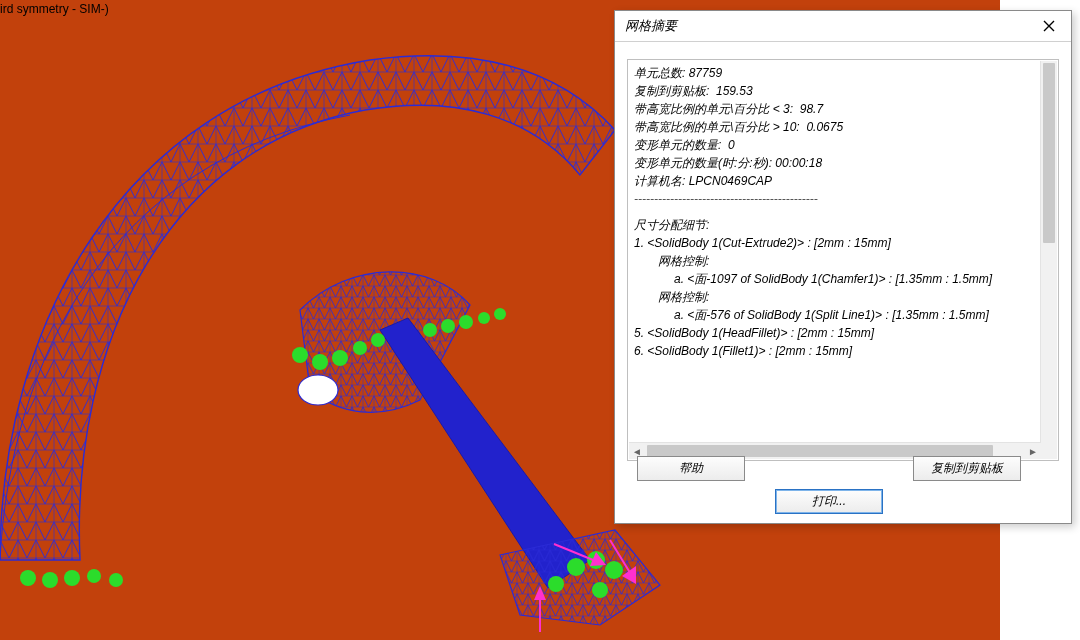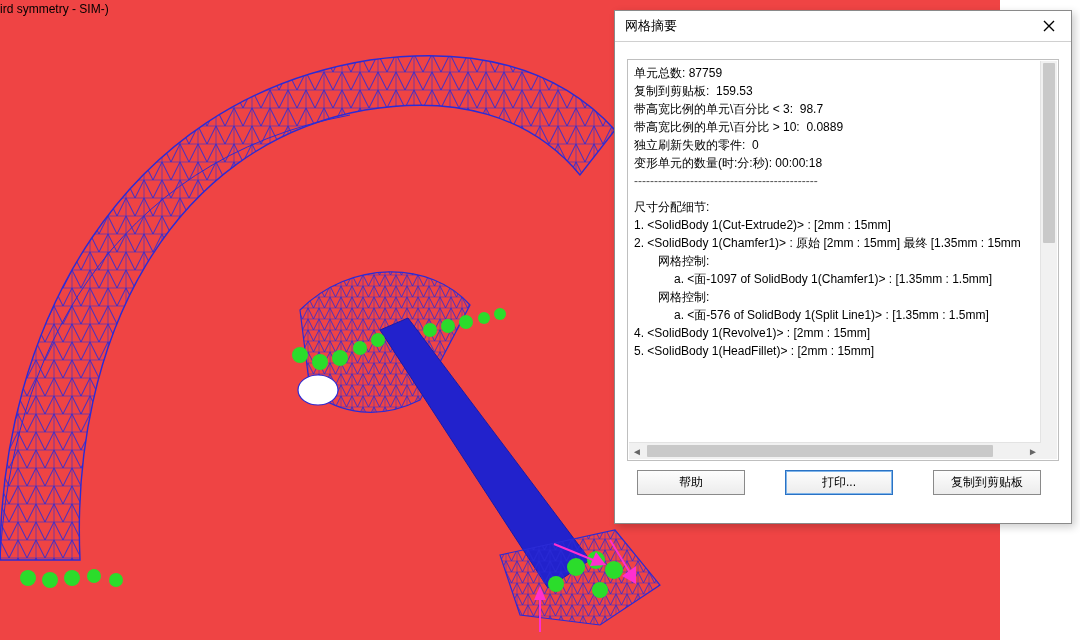--- a/index.html
+++ b/index.html
@@ -1,27 +1,27 @@
 <!DOCTYPE html>
 <html><head>
 <meta charset="utf-8">
 <style>
   html,body{margin:0;padding:0;width:1080px;height:640px;overflow:hidden;
     font-family:"Microsoft YaHei","Segoe UI",Arial,sans-serif;font-size:12px;
     background:#fff;color:#000;}
   
-  .viewport{position:absolute;left:0;top:0;width:1000px;height:640px;background:#ef4444;}
+  .viewport{position:absolute;left:0;top:0;width:1000px;height:640px;background:#c2410c;}
   .doc-title{position:absolute;left:0;top:2px;font-size:12px;color:#000;}
   .mesh-svg{position:absolute;left:0;top:0;width:1080px;height:640px;}
   .fixture{fill:#2bdc2b;}
   .arrow{stroke:#ff2fcf;stroke-width:2;fill:none;}
   .arrow-head{fill:#ff2fcf;}
   
   .dialog{position:absolute;left:614px;top:10px;width:456px;height:512px;
-    background:#fff;border:1px solid #8a8a8a;box-shadow:3px 3px 8px rgba(0,0,0,.2);}
+    background:#fff;border:1px solid #8a8a8a;box-shadow:3px 3px 8px rgba(0,0,0,.2);font-style:italic;}
   .titlebar{height:30px;line-height:30px;border-bottom:1px solid #d0d0d0;
     display:flex;align-items:center;background:#fff;}
   .titlebar .t{padding-left:10px;font-size:13px;}
   .titlebar .x{margin-left:auto;width:44px;height:30px;display:flex;
     align-items:center;justify-content:center;cursor:pointer;}
   .titlebar .x svg{width:12px;height:12px;}
   .content{position:absolute;left:12px;right:12px;top:48px;height:402px;
     border:1px solid #bfbfbf;background:#fff;box-sizing:border-box;}
   .content-inner{position:absolute;left:6px;right:18px;top:4px;bottom:18px;
     overflow:hidden;font-size:12px;line-height:18px;}
@@ -36,25 +36,25 @@
     background:#c9c9c9;border-radius:1px;}
   .htrack{position:absolute;left:1px;right:17px;bottom:1px;height:16px;
     background:#f1f1f1;border-top:1px solid #e3e3e3;}
   .htrack .ar{position:absolute;top:0;width:16px;height:16px;display:flex;
     align-items:center;justify-content:center;color:#666;font-size:10px;}
   .htrack .ar.l{left:0;} .htrack .ar.r{right:0;}
   .hthumb{position:absolute;top:2px;bottom:2px;left:18px;right:48px;
     background:#c9c9c9;border-radius:1px;}
   .corner{position:absolute;right:1px;bottom:1px;width:16px;height:16px;background:#f1f1f1;}
   
-  .btnrow{position:absolute;left:22px;bottom:28px;display:flex;gap:40px;}
+  .btnrow{position:absolute;left:22px;bottom:9px;display:flex;gap:30px;}
   .btn{min-width:78px;height:23px;padding:0 14px;border:1px solid #8a8a8a;
     background:linear-gradient(#fdfdfd,#ececec);font-size:12px;cursor:pointer;
     display:flex;align-items:center;justify-content:center;}
-  .btn.focus{border:1px solid #2a72c4;box-shadow:0 0 0 1px #7eb4ea inset;}
+  .btn.focus{border:1px solid #2a72c4;box-shadow:0 0 0 1px #7eb4ea inset;margin-top:33px;}
 </style>
 </head>
 <body>
 
 <div class="viewport">
   <div class="doc-title">ird symmetry - SIM-)</div>
 
   <svg class="mesh-svg" viewBox="0 0 1080 640">
     <defs>
 
@@ -141,38 +141,38 @@
         <path d="M1 1 L11 11 M11 1 L1 11" stroke="#000" stroke-width="1.4"></path>
       </svg>
     </span>
   </div>
 
   <div class="content">
     <div class="content-inner">
       <div class="row"><span>单元总数:</span> <span>87759</span></div>
       <div class="row"><span>复制到剪贴板:</span>&nbsp;&nbsp;<span>159.53</span></div>
       <div class="row"><span>带高宽比例的单元\百分比 &lt; 3:</span>&nbsp;&nbsp;<span>98.7</span></div>
-      <div class="row"><span>带高宽比例的单元\百分比 &gt; 10:</span>&nbsp;&nbsp;<span>0.0889</span></div>
-      <div class="row"><span>独立刷新失败的零件:</span>&nbsp;&nbsp;<span>0</span></div>
+      <div class="row"><span>带高宽比例的单元\百分比 &gt; 10:</span>&nbsp;&nbsp;<span>0.0675</span></div>
+      <div class="row"><span>变形单元的数量:</span>&nbsp;&nbsp;<span>0</span></div>
       <div class="row"><span>变形单元的数量(时:分:秒):</span> <span>00:00:18</span></div>
+      <div class="row"><span>计算机名:</span> <span>LPCN0469CAP</span></div>
       <div class="row sep">----------------------------------------------</div>
       <div class="row" style="height:8px"></div>
       <div class="row">尺寸分配细节:</div>
 
       <div class="row"><span>1.</span> <span>&lt;SolidBody 1(Cut-Extrude2)&gt; : [2mm : 15mm]</span></div>
 
-      <div class="row"><span>2.</span> <span>&lt;SolidBody 1(Chamfer1)&gt; : 原始 [2mm : 15mm]  最终 [1.35mm : 15mm</span></div>
       <div class="row sub">网格控制:</div>
       <div class="row sub2">a.  &lt;面-1097 of SolidBody 1(Chamfer1)&gt; : [1.35mm : 1.5mm]</div>
 
       <div class="row sub">网格控制:</div>
       <div class="row sub2">a.  &lt;面-576 of SolidBody 1(Split Line1)&gt; : [1.35mm : 1.5mm]</div>
 
-      <div class="row"><span>4.</span> <span>&lt;SolidBody 1(Revolve1)&gt; : [2mm : 15mm]</span></div>
       <div class="row"><span>5.</span> <span>&lt;SolidBody 1(HeadFillet)&gt; : [2mm : 15mm]</span></div>
+      <div class="row"><span>6.</span> <span>&lt;SolidBody 1(Fillet1)&gt; : [2mm : 15mm]</span></div>
     </div>
 
     <div class="vtrack">
       <div class="vthumb"></div>
     </div>
     <div class="htrack">
       <div class="ar l">◄</div>
       <div class="hthumb"></div>
       <div class="ar r">►</div>
     </div>

